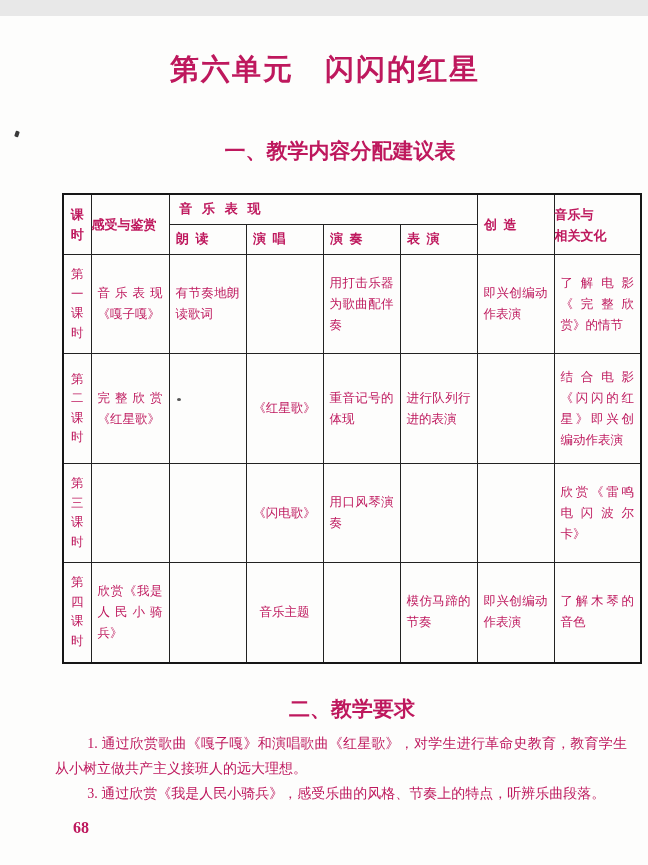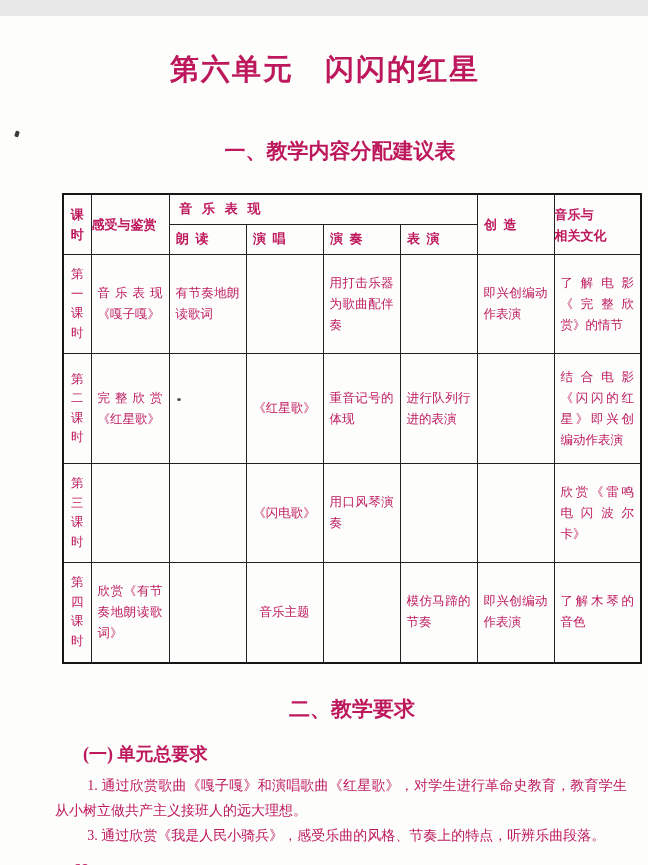--- a/index.html
+++ b/index.html
@@ -114,33 +114,32 @@
         <td class="c">《闪电歌》</td>
         <td>用口风琴演奏</td>
         <td></td>
         <td></td>
         <td>欣赏《雷鸣电闪波尔卡》</td>
       </tr>
       <tr class="r4">
         <td class="keshi">
           <div class="vtext">第四课时</div>
         </td>
-        <td>欣赏《有节奏地朗读歌词》</td>
+        <td>欣赏《我是人民小骑兵》</td>
         <td></td>
         <td class="c">音乐主题</td>
         <td></td>
         <td>模仿马蹄的节奏</td>
         <td>即兴创编动作表演</td>
         <td>了解木琴的音色</td>
       </tr>
     </tbody>
   </table>
 
   <h2 class="h2 h2-2">二、教学要求</h2>
-  <div class="sub">(一) 单元总要求</div>
 
   <div class="paras">
     <p>1. 通过欣赏歌曲《嘎子嘎》和演唱歌曲《红星歌》，对学生进行革命史教育，教育学生从小树立做共产主义接班人的远大理想。</p>
     <p>3. 通过欣赏《我是人民小骑兵》，感受乐曲的风格、节奏上的特点，听辨乐曲段落。</p>
   </div>
 
   <div class="pagenum">68</div>
 </div>
 
 </body></html>

